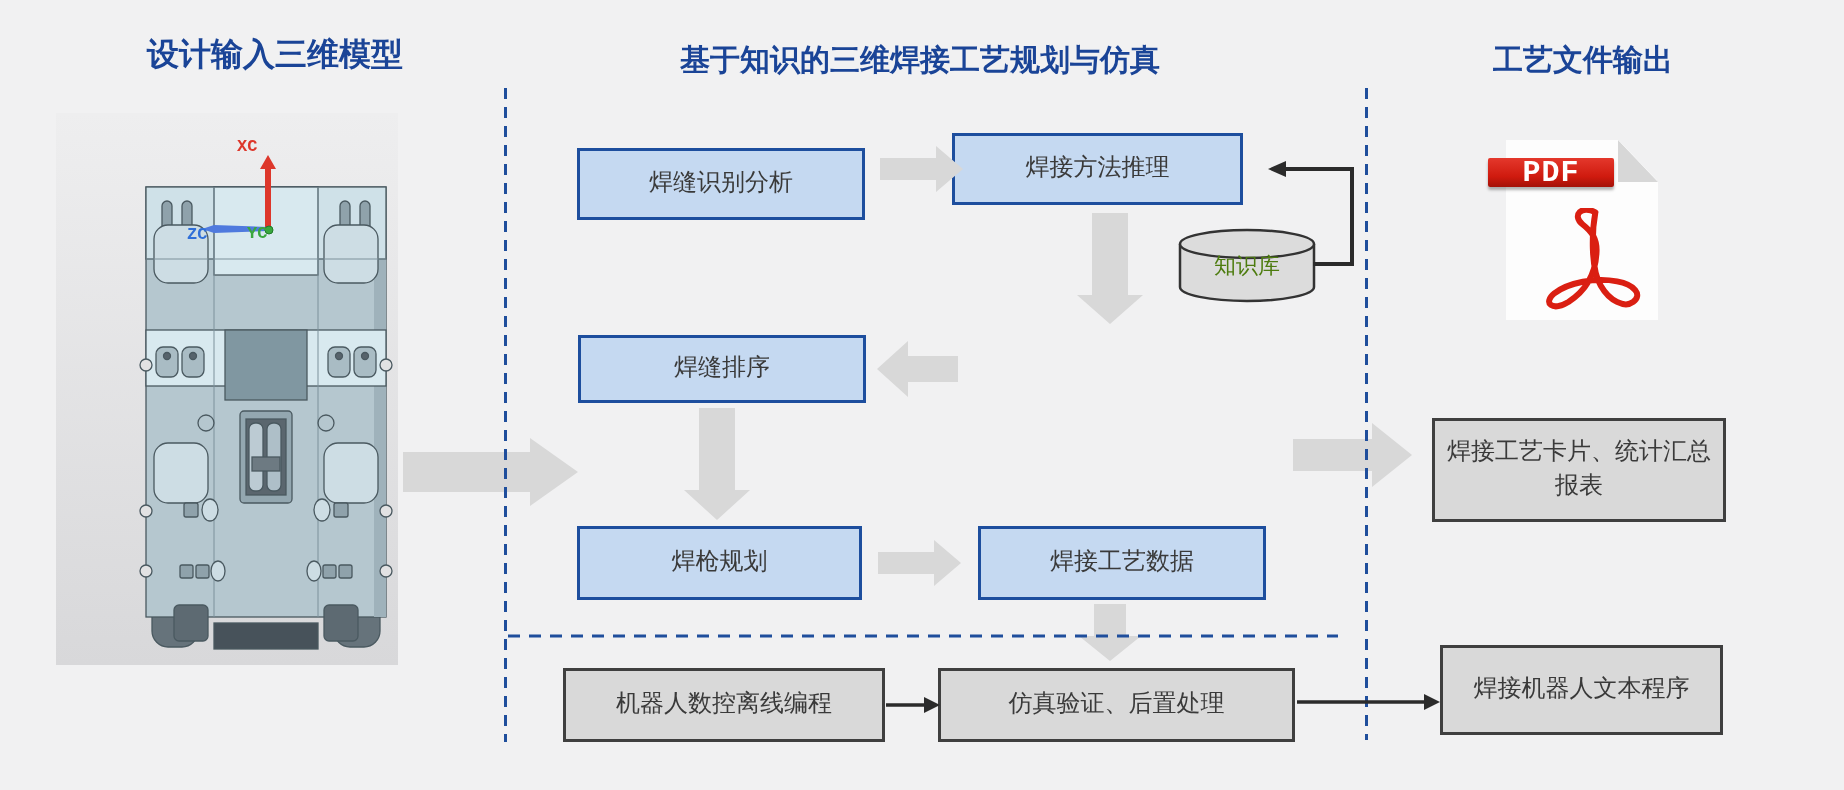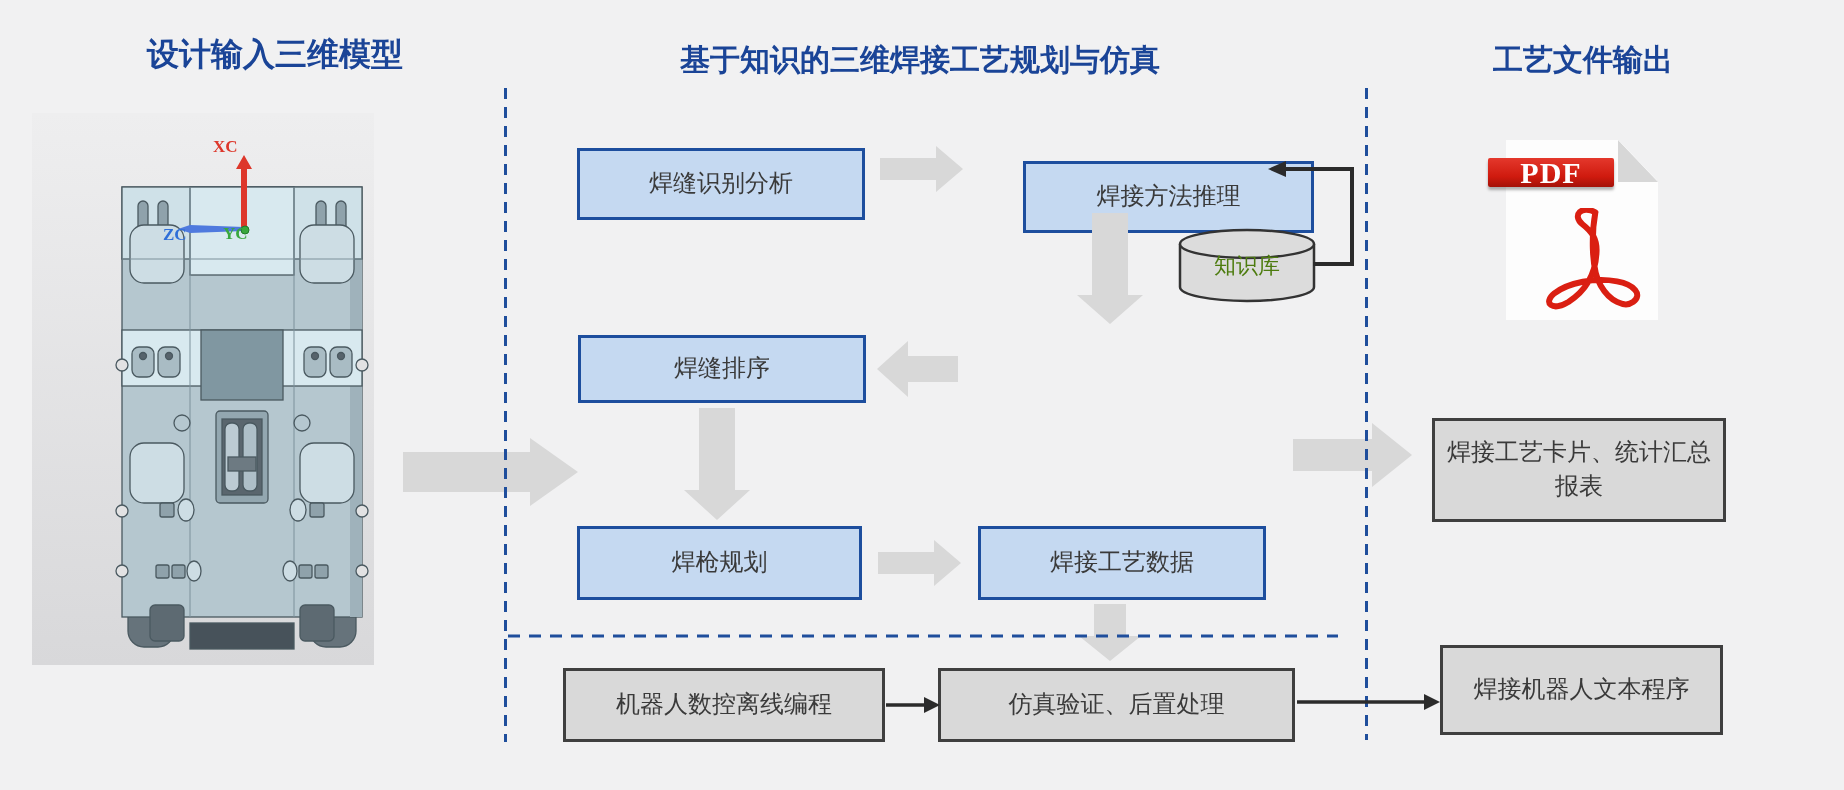--- a/index.html
+++ b/index.html
@@ -1,23 +1,23 @@
 <!DOCTYPE html>
 <html><head>
 <meta charset="utf-8">
 <style>
   html,body{margin:0;padding:0;background:#f1f1f2;}
   .stage{position:relative;width:1844px;height:790px;background:#f1f1f2;overflow:hidden;
-         font-family:Liberation Serif, serif;}
+         font-family:Liberation Mono, monospace;}
   .title{position:absolute;font-weight:bold;color:#1a4497;text-align:center;}
   .title-left{left:135px;top:33px;width:280px;font-size:32px;}
   .title-mid{left:620px;top:40px;width:600px;font-size:30px;}
   .title-right{left:1433px;top:40px;width:300px;font-size:30px;}
 
-  .model-panel{position:absolute;left:32px;top:113px;width:342px;height:552px;}
+  .model-panel{position:absolute;left:56px;top:113px;width:342px;height:552px;}
   .axis-label{position:absolute;font-weight:bold;font-size:17px;}
   .axis-x{left:229px;top:137px;color:#dd372b;}
   .axis-z{left:179px;top:225px;color:#2f6fd8;}
   .axis-y{left:239px;top:224px;color:#39a73e;}
 
   .overlay{position:absolute;left:0;top:0;z-index:3;pointer-events:none;}
 
   .box{position:absolute;z-index:2;display:flex;align-items:center;justify-content:center;
        text-align:center;font-size:24px;color:#3a3a3a;box-sizing:border-box;line-height:1.4;}
   .blue{background:#c5d9f1;border:3px solid #1d4e9e;}
@@ -157,21 +157,21 @@
       <path d="M1313 264 H1352 V169 H1284" stroke="#2b2b2b" stroke-width="4" fill="none"></path>
       <polygon points="1268,169 1286,161 1286,177" fill="#2b2b2b"></polygon>
       <line x1="886" y1="705" x2="926" y2="705" stroke="#2b2b2b" stroke-width="3.5"></line>
       <polygon points="940,705 924,697 924,713" fill="#2b2b2b"></polygon>
       <line x1="1297" y1="702" x2="1426" y2="702" stroke="#2b2b2b" stroke-width="3.5"></line>
       <polygon points="1440,702 1424,694 1424,710" fill="#2b2b2b"></polygon>
     </g>
   </svg>
 
   <div class="box blue" style="left:577px;top:148px;width:288px;height:72px;">焊缝识别分析</div>
-  <div class="box blue" style="left:1023px;top:133px;width:291px;height:72px;margin-top:28px;">焊接方法推理</div>
+  <div class="box blue" style="left:952px;top:133px;width:291px;height:72px;">焊接方法推理</div>
   <div class="box blue" style="left:578px;top:335px;width:288px;height:68px;">焊缝排序</div>
   <div class="box blue" style="left:577px;top:526px;width:285px;height:74px;">焊枪规划</div>
   <div class="box blue" style="left:978px;top:526px;width:288px;height:74px;">焊接工艺数据</div>
 
   <svg class="cyl-svg" width="142" height="82" viewBox="0 0 142 82">
     <path d="M4 19 L4 62 A 67 14 0 0 0 138 62 L138 19" fill="#dcdcdc" stroke="#333333" stroke-width="2.5"></path>
     <ellipse cx="71" cy="19" rx="67" ry="14" fill="#dcdcdc" stroke="#333333" stroke-width="2.5"></ellipse>
   </svg>
   <div class="cyl-label">知识库</div>
 

